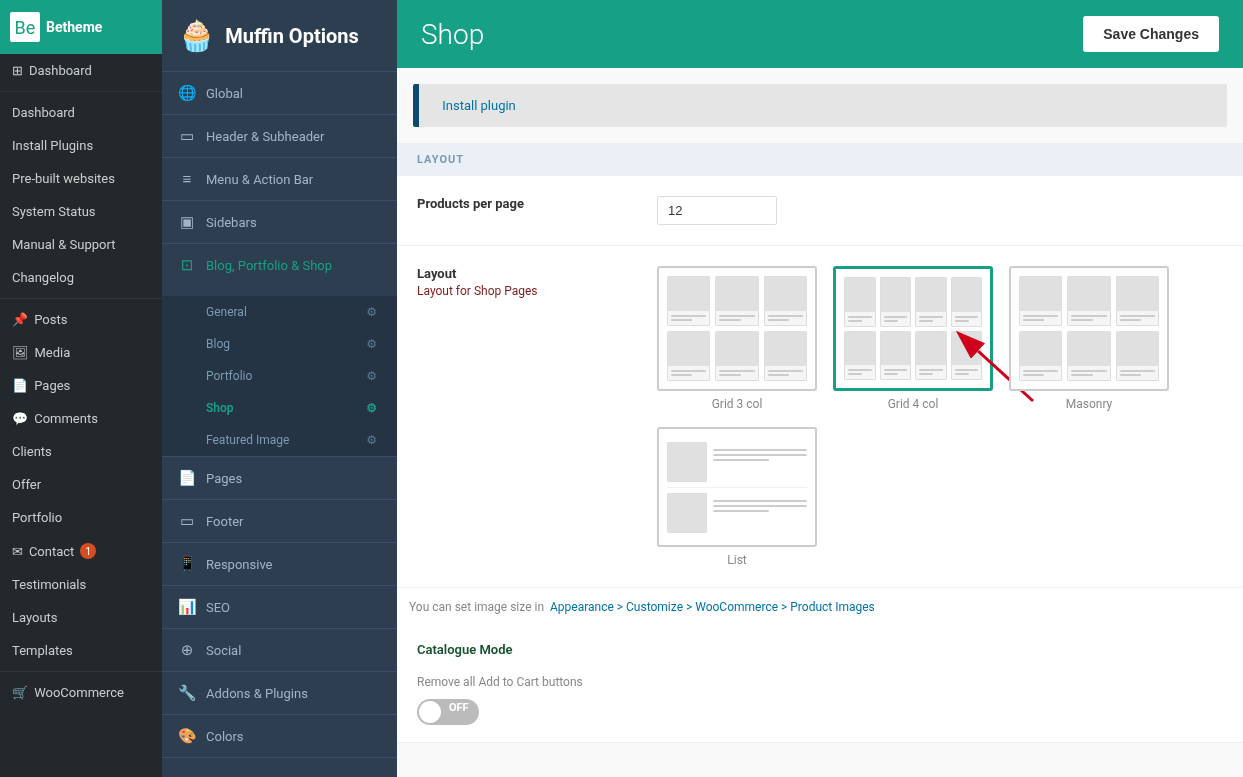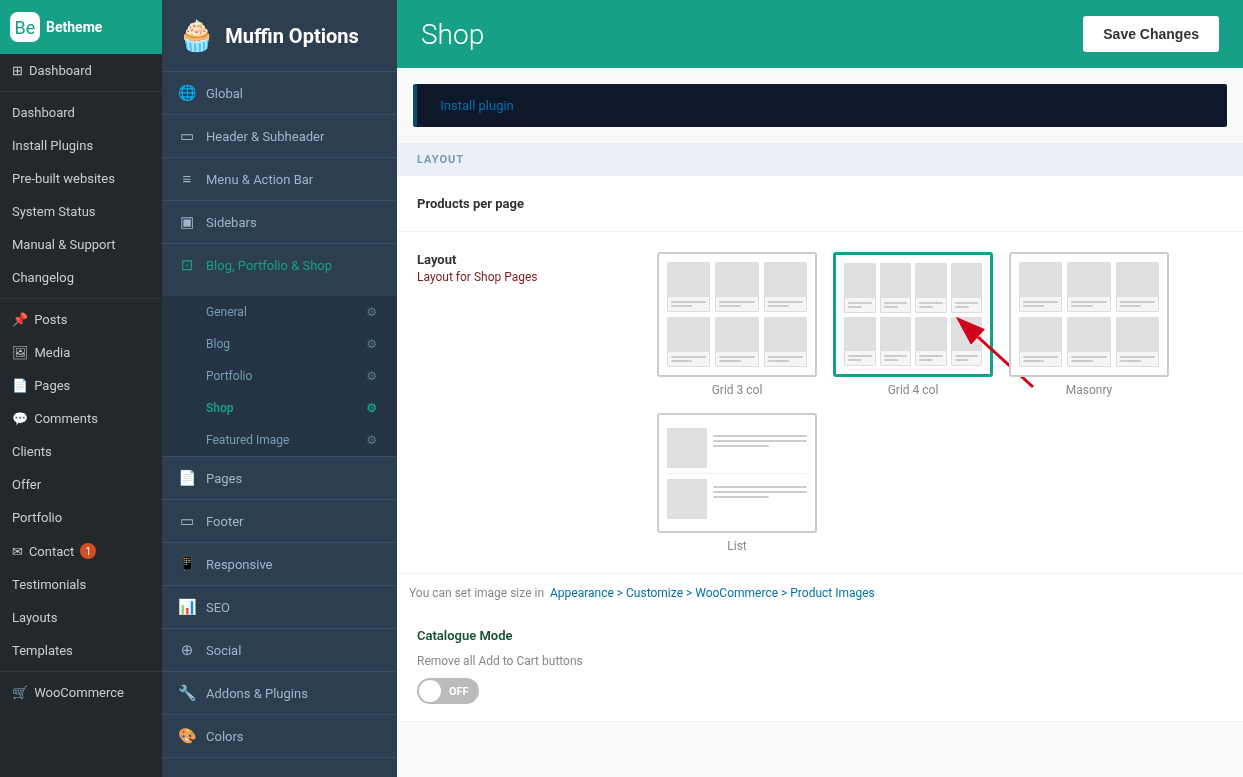--- a/index.html
+++ b/index.html
@@ -18,21 +18,21 @@
     .wp-sidebar-top {
       background: #16a085;
       padding: 12px 10px;
       display: flex;
       align-items: center;
       gap: 6px;
     }
     .wp-sidebar-top .site-icon {
       width: 30px; height: 30px;
       background: #fff;
-      border-radius: 8px;
+      border-radius: 2px;
       display: flex; align-items: center; justify-content: center;
       font-size: 18px;
       color: #16a085;
     }
     .wp-sidebar-top .site-name { color: #fff; font-weight: 700; font-size: 14px; }
     .wp-sidebar-menu-item {
       padding: 9px 12px;
       color: #ccc;
       cursor: pointer;
       display: flex; align-items: center; gap: 6px;
@@ -121,22 +121,22 @@
       border-radius: 3px;
       cursor: pointer;
     }
     .main-body {
       flex: 1;
       overflow-y: auto;
       background: #f9f9f9;
       padding: 0;
     }
     .notice-bar {
-      background: #0f172a;
-      border-left: 4px solid #0c4a6e;
+      background: #e5e5e5;
+      border-left: 6px solid #0c4a6e;
       padding: 14px 20px;
       margin: 16px;
       font-size: 13px;
       color: #555;
       border-radius: 2px;
     }
     .notice-bar a { color: #0073aa; text-decoration: none; }
     .section-header {
       background: #eaf0f6;
       padding: 10px 20px;
@@ -219,23 +219,23 @@
     }
     .customize-link a { color: #0073aa; text-decoration: none; }
 
     
     .toggle-row {
       padding: 16px 20px;
       background: #fff;
       border-bottom: 1px solid #f0f0f0;
     }
     .toggle-label { font-weight: 600; font-size: 13px; color: #14532d; }
-    .toggle-sub { font-size: 12px; color: #888; margin-top: 11px; }
+    .toggle-sub { font-size: 12px; color: #888; margin-top: 18px; }
     .toggle-switch {
-      display: inline-flex; align-items: center; gap: 0;
+      display: inline-flex; gap: 0;
       background: #bbb;
       border-radius: 30px;
       padding: 2px;
       cursor: pointer;
       margin-top: 10px;
     }
     .toggle-switch.off { background: #bbb; }
     .toggle-knob {
       width: 22px; height: 22px;
       background: #fff;
@@ -423,20 +423,23 @@
       <span></span>
       &nbsp;<a href="#">Install plugin</a>
     </div>
 
     <div class="section-header">LAYOUT</div>
 
     <div class="settings-row">
       <div class="settings-label">
         <strong>Products per page</strong>
       </div>
+      <div class="settings-control">
+        <input type="text" class="text-input" value="12" style="">
+      </div>
     </div>
 
     <div class="settings-row" style="flex-direction: column;">
       <div style="display:flex; gap:20px; align-items: flex-start;">
         <div class="settings-label">
           <strong>Layout</strong>
           <span>Layout for Shop Pages</span>
         </div>
         <div class="settings-control">
           <div class="layout-options">

